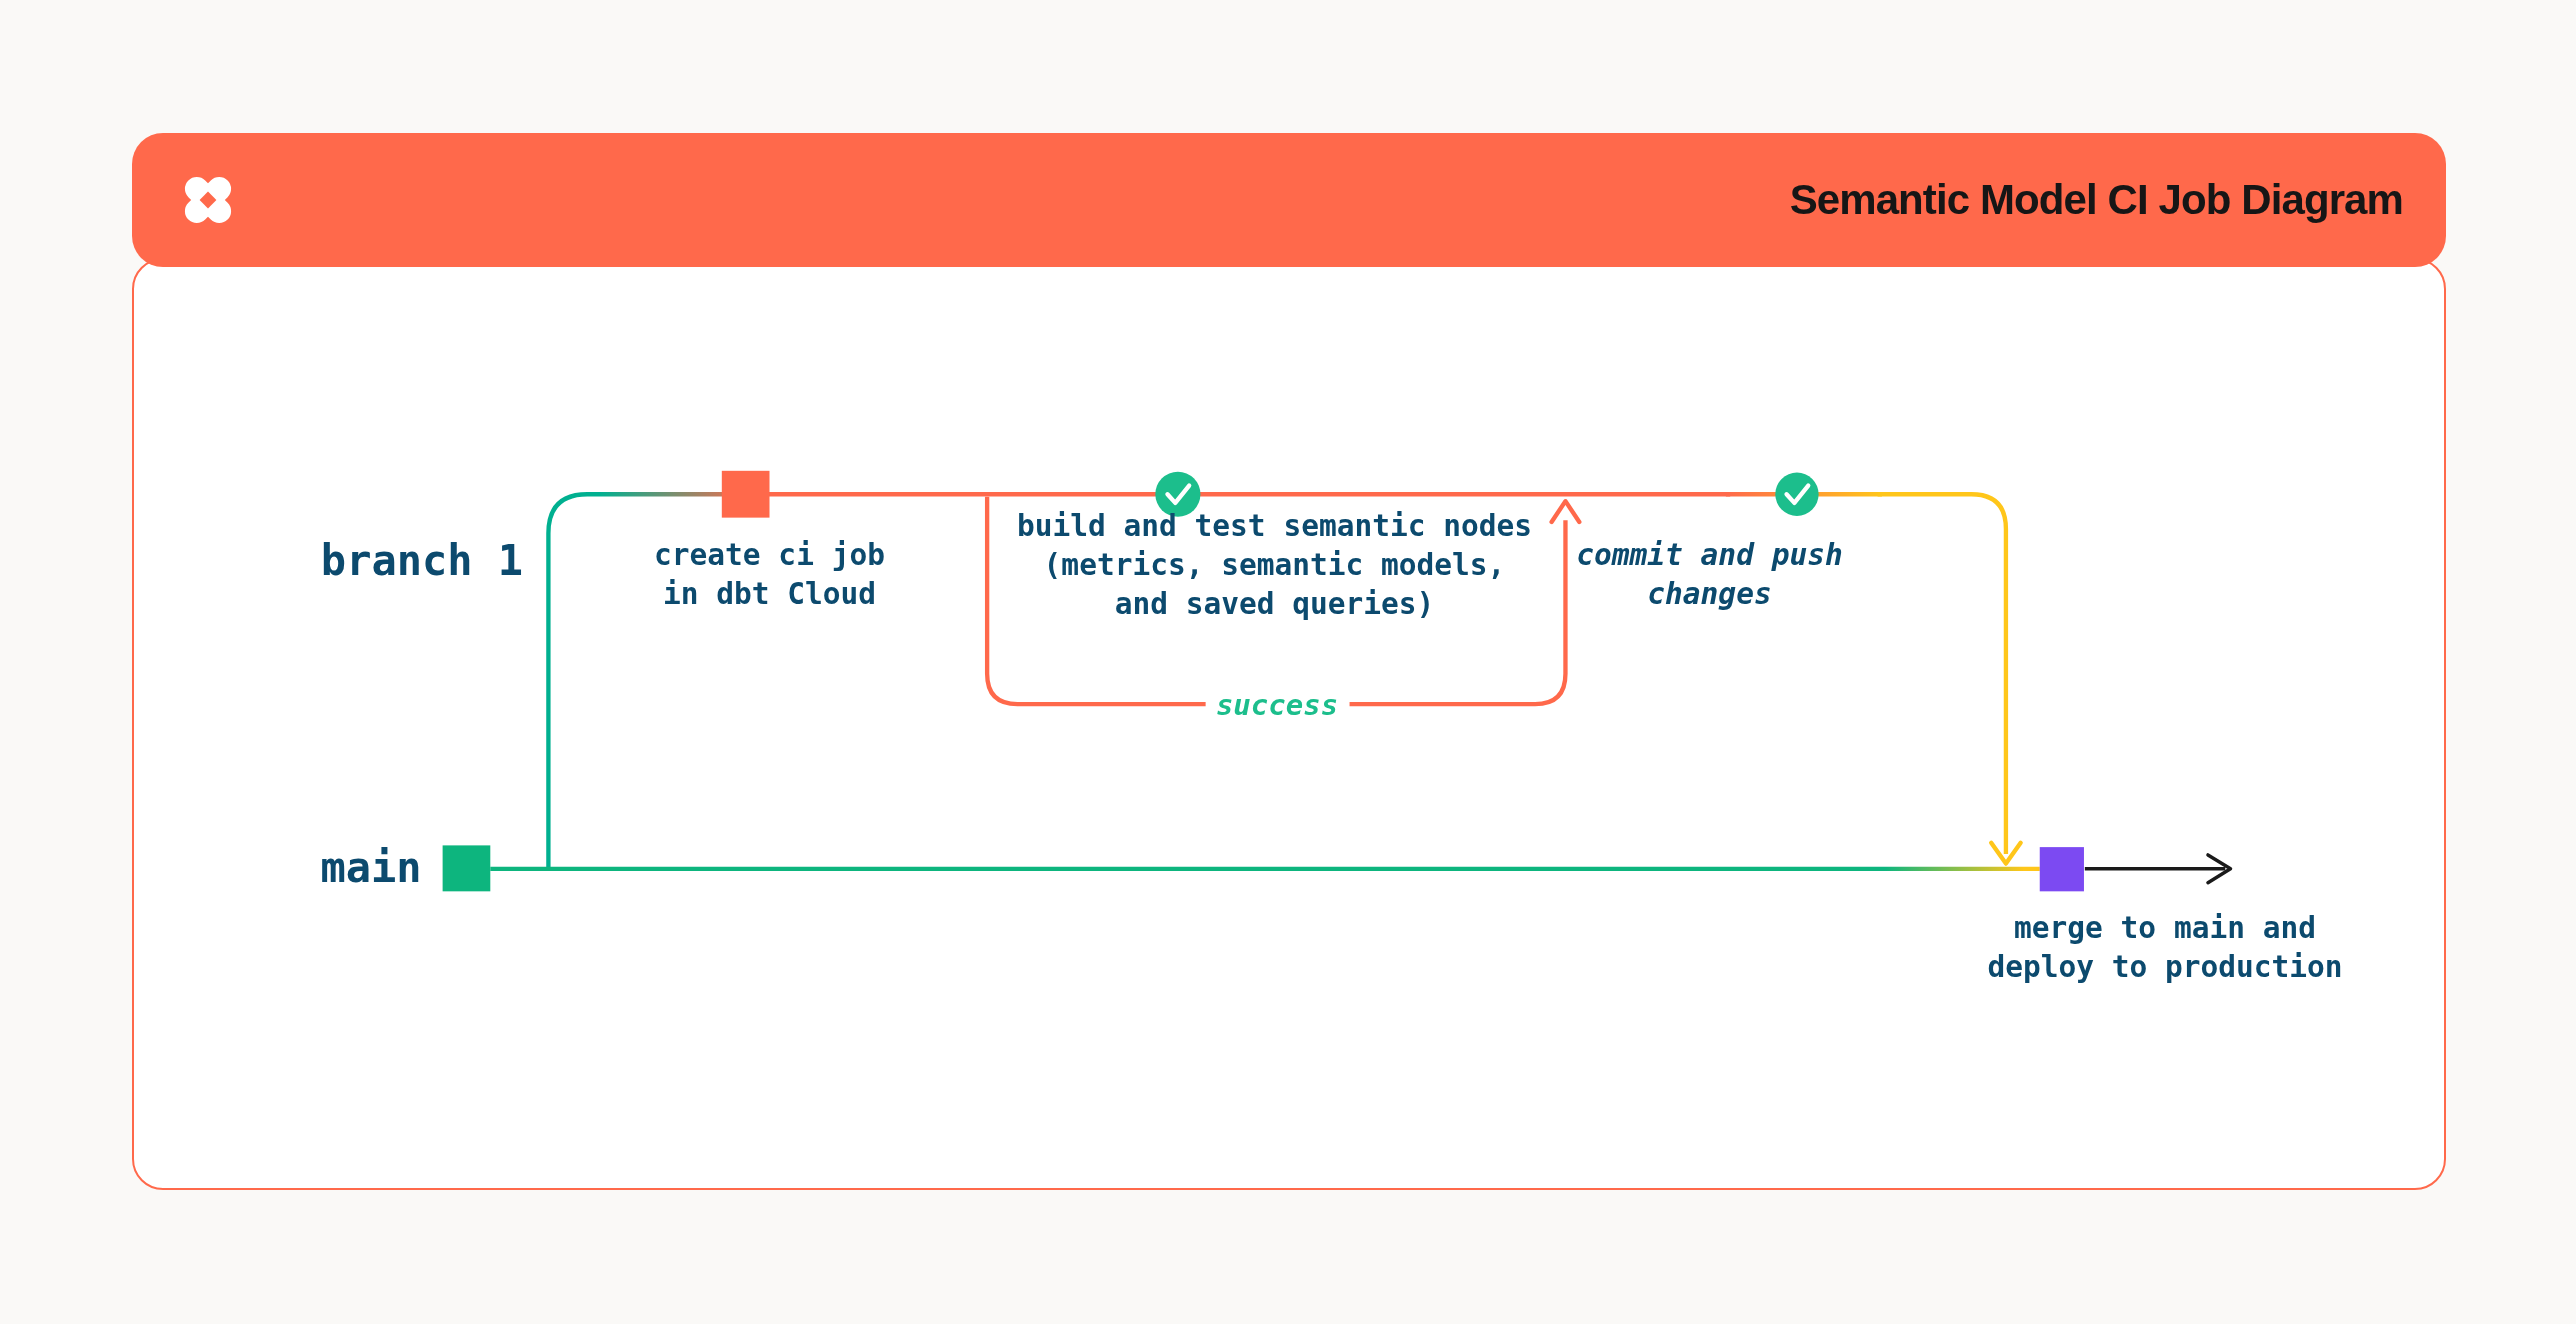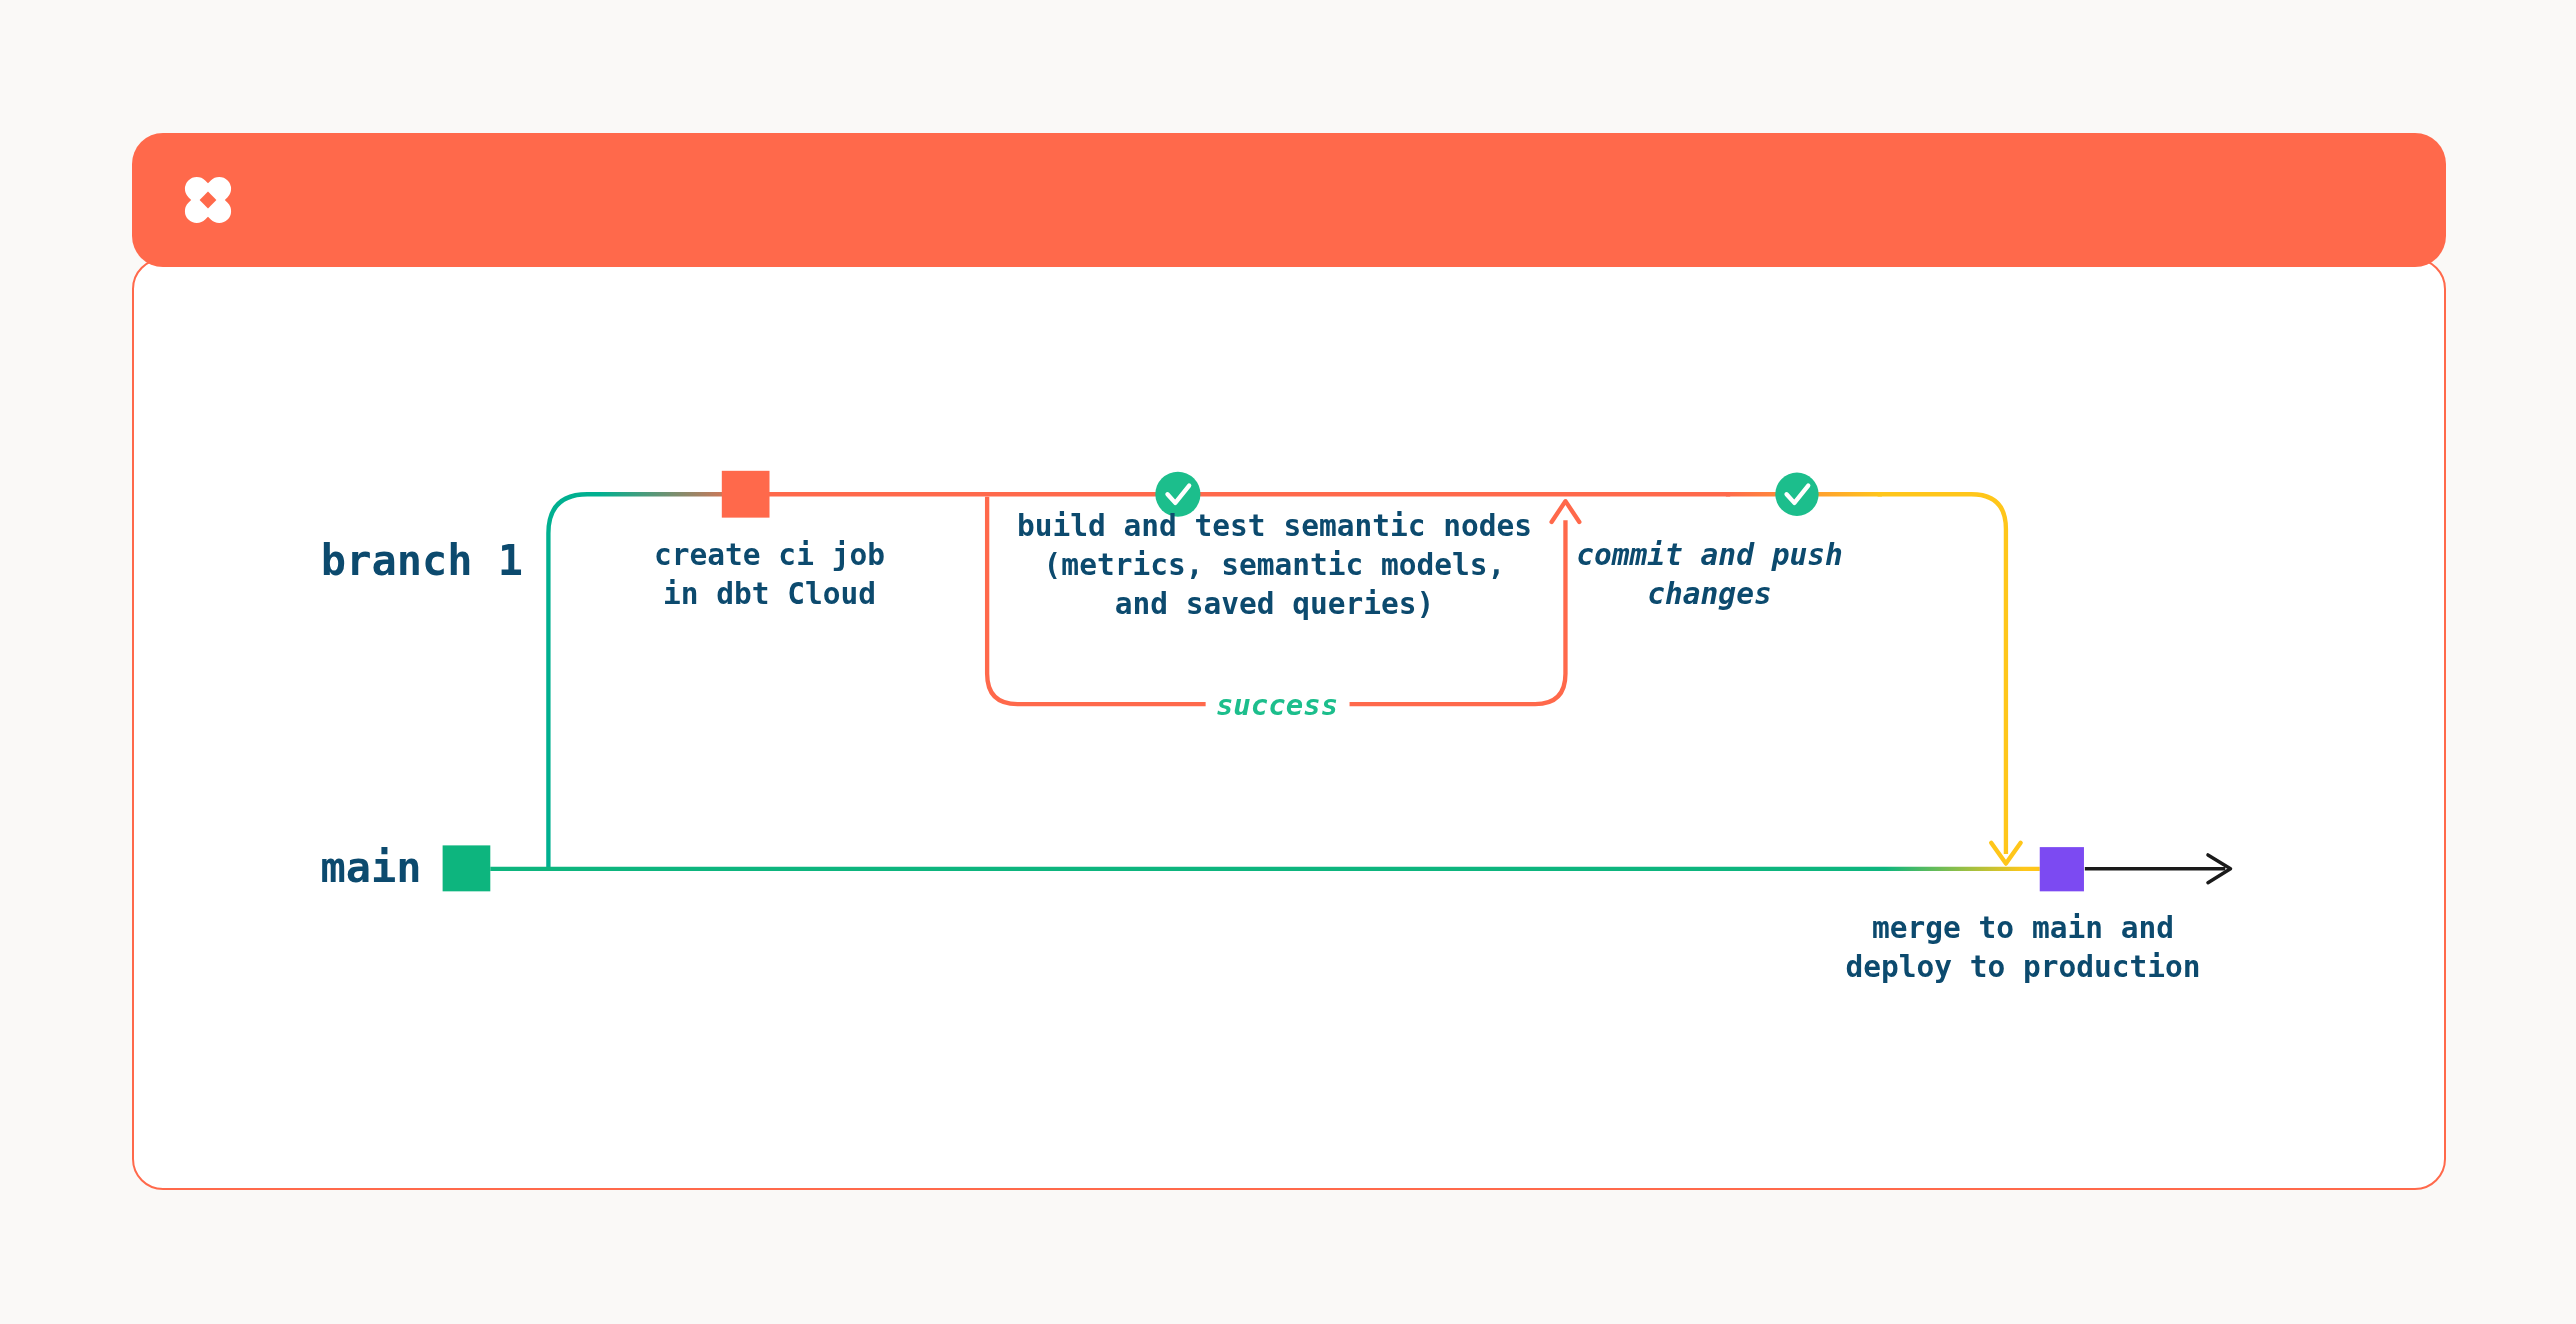--- a/index.html
+++ b/index.html
@@ -43,20 +43,21 @@
 <body>
 
 <div class="header-card">
   <svg class="logo" viewBox="0 0 100 100" aria-hidden="true">
     <g transform="rotate(45 50 50)" fill="#FFFFFF">
       <rect x="8" y="32" width="84" height="36" rx="18"></rect>
       <rect x="32" y="8" width="36" height="84" rx="18"></rect>
     </g>
     <rect x="41" y="41" width="18" height="18" fill="#FF694B" transform="rotate(45 50 50)"></rect>
   </svg>
+  <div class="page-title">Semantic Model CI Job Diagram</div>
 </div>
 
 <div class="diagram-card"></div>
 
 <svg class="diagram-layer" viewBox="0 0 2970 1527">
   <defs>
     <linearGradient id="gradTealOrange" gradientUnits="userSpaceOnUse" x1="632" y1="570" x2="870" y2="570">
       <stop offset="0" stop-color="#00B090"></stop>
       <stop offset="0.25" stop-color="#00B090"></stop>
       <stop offset="1" stop-color="#FF694B"></stop>
@@ -112,17 +113,17 @@
 <div class="lbl lbl-node" style="left:544px;top:536px;width:451px;">create ci job
 in dbt Cloud</div>
 
 <div class="lbl lbl-node" style="left:971px;top:507px;width:607px;">build and test semantic nodes
 (metrics, semantic models,
 and saved queries)</div>
 
 <div class="lbl lbl-node" style="left:1484px;top:536px;width:451px;font-style:italic;">commit and push
 changes</div>
 
-<div class="lbl lbl-node" style="left:1780px;top:909px;width:486px;">merge to main and
+<div class="lbl lbl-node" style="left:1922px;top:909px;width:486px;">merge to main and
 deploy to production</div>
 
 <div class="lbl lbl-success" style="left:1147px;top:688px;width:260px;">success</div>
 
 
 </body></html>

